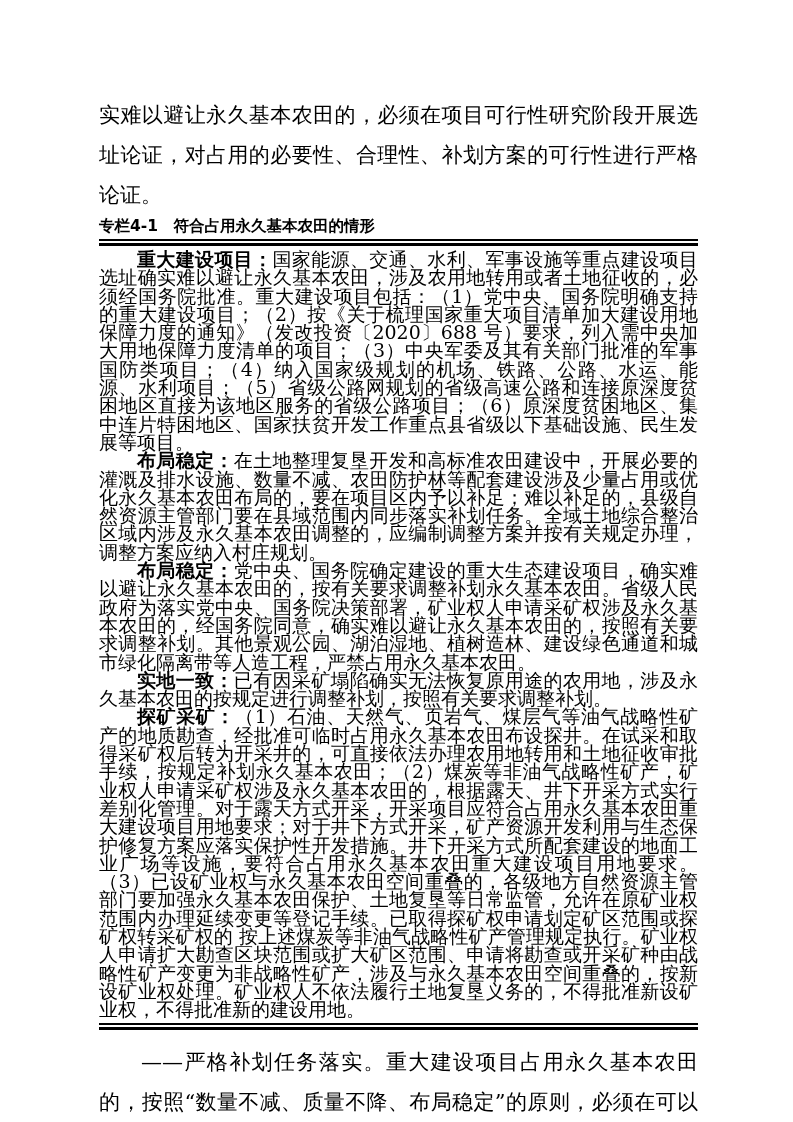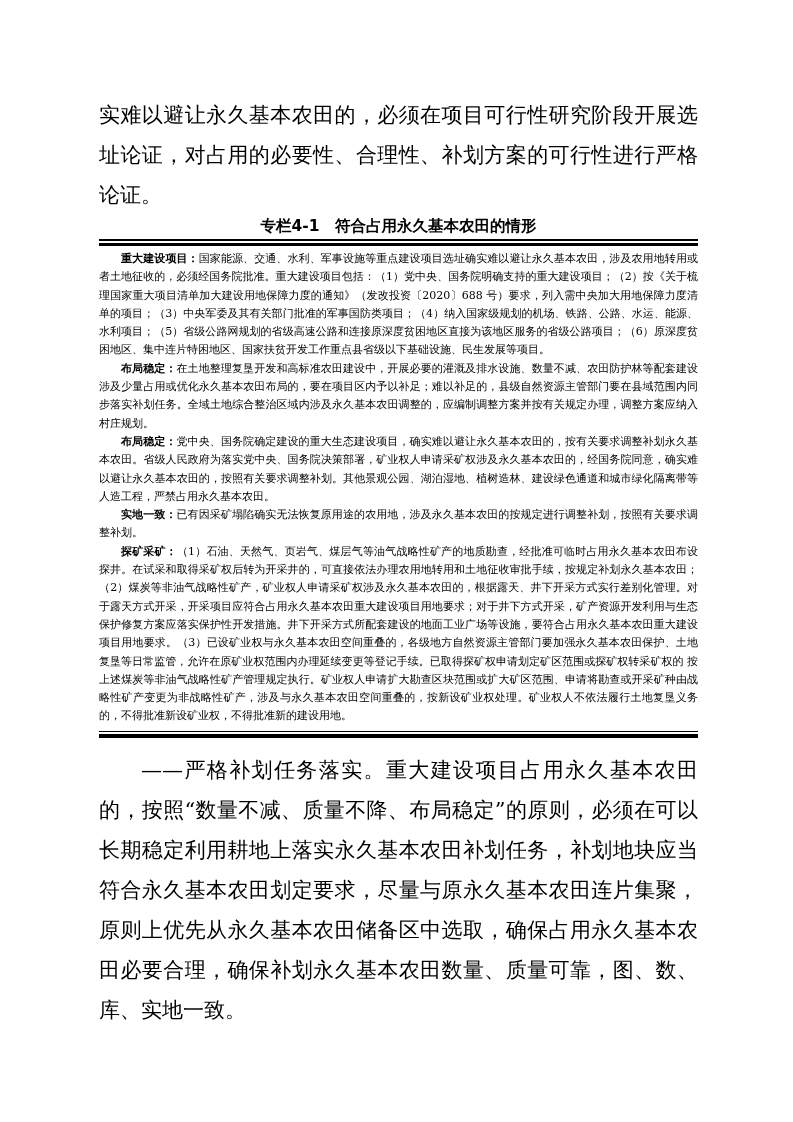--- a/index.html
+++ b/index.html
@@ -24,36 +24,36 @@
     line-height: 40px;
     text-align: justify;
     margin: 0;
   }
   .closing {
     text-indent: 2em;
     margin-top: 12px;
   }
   .box-title {
     margin-top: 1px;
-    text-align: center;
+    text-align: left;
     font-family: "DejaVu Sans", sans-serif;
     font-weight: bold;
     font-size: 15.5px;
     line-height: 21px;
     white-space: nowrap;
   }
   .box-title .title-gap { display: inline-block; width: 1em; }
   .rule { margin: 0; }
   .rule .thin  { height: 1.5px; background: #000; }
   .rule .gap   { height: 2px; background: transparent; }
   .rule .thick { height: 3.5px; background: #000; }
   .rule-top { margin-top: 2px; }
   .box-body {
     padding: 4px 0 5px 0;
-    font-size: 11px;
+    font-size: 19px;
     line-height: 18.3px;
     text-align: justify;
   }
   .box-body p {
     margin: 0;
     text-indent: 2em;
   }
   .box-body b.sec-label {
     font-family: "DejaVu Sans", sans-serif;
     font-weight: bold;

